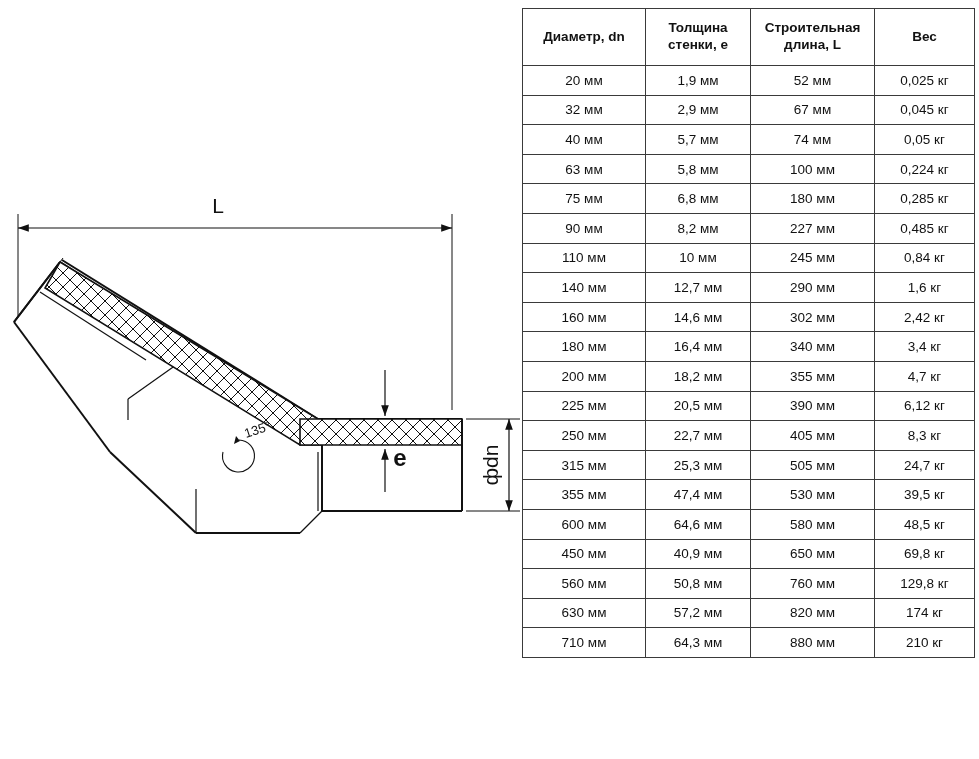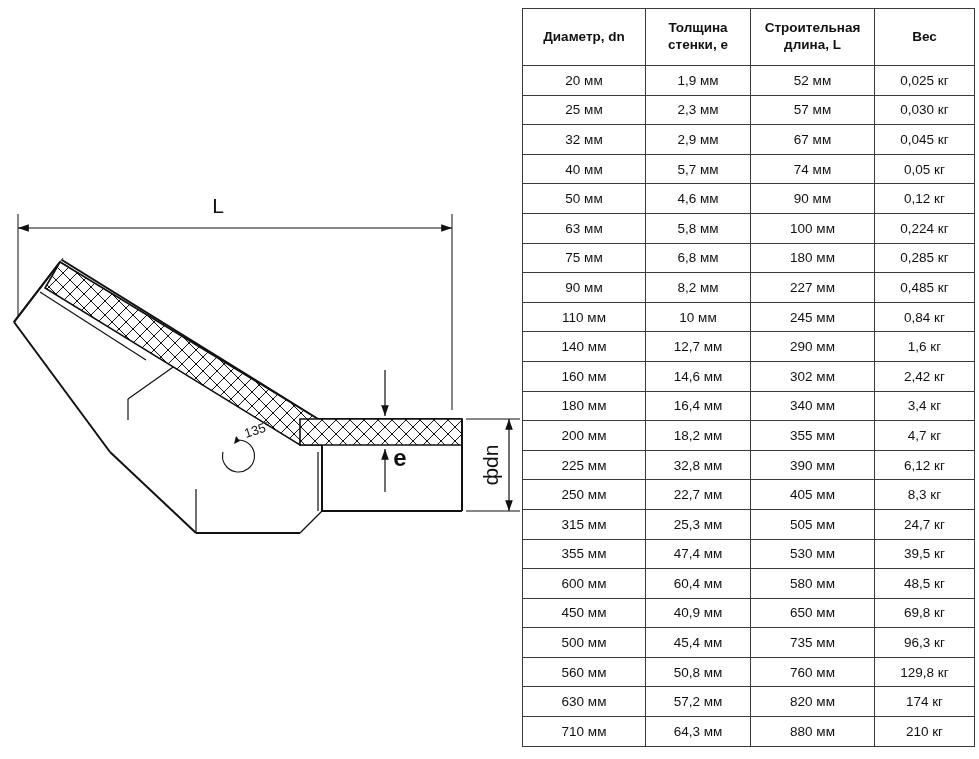--- a/index.html
+++ b/index.html
@@ -213,44 +213,32 @@
         </tr>
       </thead>
       <tbody>
           <tr>
             <td>20 мм</td>
             <td>1,9 мм</td>
             <td>52 мм</td>
             <td>0,025 кг</td>
           </tr>
           <tr>
-            <td>25 мм</td>
-            <td>2,3 мм</td>
-            <td>57 мм</td>
-            <td>0,030 кг</td>
-          </tr>
-          <tr>
             <td>32 мм</td>
             <td>2,9 мм</td>
             <td>67 мм</td>
             <td>0,045 кг</td>
           </tr>
           <tr>
             <td>40 мм</td>
             <td>5,7 мм</td>
             <td>74 мм</td>
             <td>0,05 кг</td>
           </tr>
           <tr>
-            <td>50 мм</td>
-            <td>4,6 мм</td>
-            <td>90 мм</td>
-            <td>0,12 кг</td>
-          </tr>
-          <tr>
             <td>63 мм</td>
             <td>5,8 мм</td>
             <td>100 мм</td>
             <td>0,224 кг</td>
           </tr>
           <tr>
             <td>75 мм</td>
             <td>6,8 мм</td>
             <td>180 мм</td>
             <td>0,285 кг</td>
@@ -286,21 +274,21 @@
             <td>3,4 кг</td>
           </tr>
           <tr>
             <td>200 мм</td>
             <td>18,2 мм</td>
             <td>355 мм</td>
             <td>4,7 кг</td>
           </tr>
           <tr>
             <td>225 мм</td>
-            <td>32,8 мм</td>
+            <td>20,5 мм</td>
             <td>390 мм</td>
             <td>6,12 кг</td>
           </tr>
           <tr>
             <td>250 мм</td>
             <td>22,7 мм</td>
             <td>405 мм</td>
             <td>8,3 кг</td>
           </tr>
           <tr>
@@ -310,37 +298,31 @@
             <td>24,7 кг</td>
           </tr>
           <tr>
             <td>355 мм</td>
             <td>47,4 мм</td>
             <td>530 мм</td>
             <td>39,5 кг</td>
           </tr>
           <tr>
             <td>600 мм</td>
-            <td>60,4 мм</td>
+            <td>64,6 мм</td>
             <td>580 мм</td>
             <td>48,5 кг</td>
           </tr>
           <tr>
             <td>450 мм</td>
             <td>40,9 мм</td>
             <td>650 мм</td>
             <td>69,8 кг</td>
           </tr>
           <tr>
-            <td>500 мм</td>
-            <td>45,4 мм</td>
-            <td>735 мм</td>
-            <td>96,3 кг</td>
-          </tr>
-          <tr>
             <td>560 мм</td>
             <td>50,8 мм</td>
             <td>760 мм</td>
             <td>129,8 кг</td>
           </tr>
           <tr>
             <td>630 мм</td>
             <td>57,2 мм</td>
             <td>820 мм</td>
             <td>174 кг</td>

